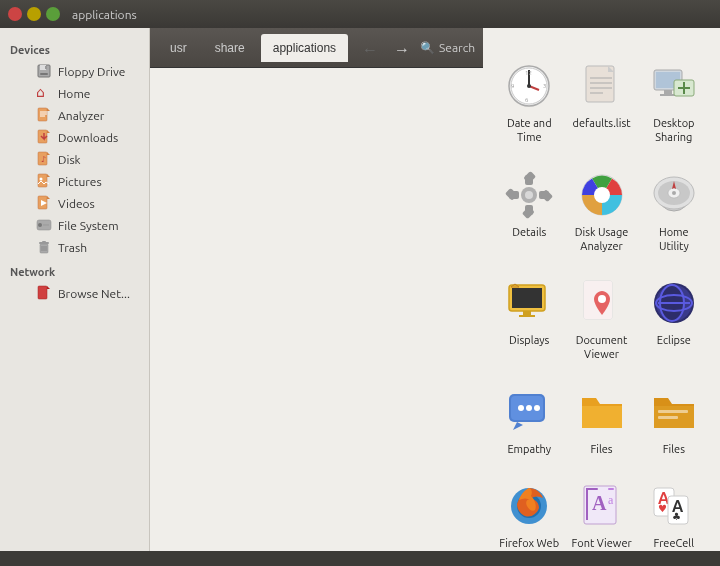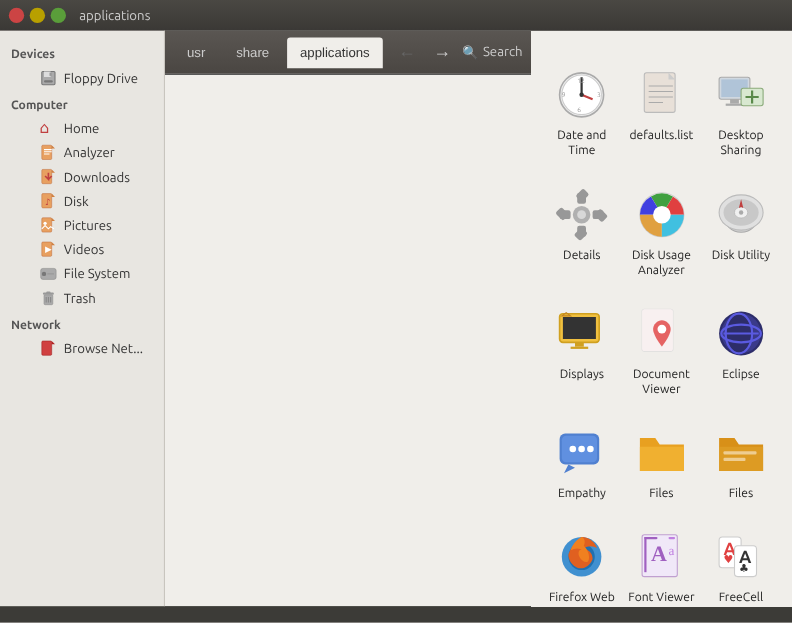--- a/index.html
+++ b/index.html
@@ -161,21 +161,20 @@
         <svg width="16" height="16" viewBox="0 0 16 16">
             <rect x="2" y="2" width="12" height="12" rx="1" fill="#aaa" stroke="#777" stroke-width="1"></rect>
             <rect x="4" y="2" width="6" height="5" fill="#ddd"></rect>
             <rect x="9" y="3" width="2" height="3" fill="#999"></rect>
             <rect x="4" y="10" width="8" height="2" rx="1" fill="#777"></rect>
           </svg>
       </span>
       <span>Floppy Drive</span>
     </div>
 
-    <div class="sidebar-section-label">Computer</div>
     <div class="sidebar-item">
       <span class="si-icon ico-home">⌂</span>
       <span>Home</span>
     </div>
     <div class="sidebar-item">
       <span class="si-icon">
         <svg width="16" height="16" viewBox="0 0 16 16">
             <rect x="2" y="1" width="9" height="13" rx="1" fill="#e8a060" stroke="#c07040" stroke-width="0.5"></rect>
             <polygon points="11,1 14,4 11,4" fill="#d08040"></polygon>
             <line x1="4" y1="5" x2="11" y2="5" stroke="#fff" stroke-width="1"></line>
@@ -367,21 +366,21 @@
           <div class="app-icon-wrap">
             <svg class="app-svg" viewBox="0 0 48 48">
               <ellipse cx="24" cy="24" r="20" ry="16" fill="#d0d0d0" stroke="#aaa" stroke-width="1"></ellipse>
               <ellipse cx="24" cy="22" rx="20" ry="16" fill="#e0e0e0" stroke="#bbb" stroke-width="1"></ellipse>
               <ellipse cx="24" cy="22" rx="16" ry="12" fill="#c8c8c8"></ellipse>
               <ellipse cx="24" cy="22" rx="6" ry="5" fill="#f0f0f0" stroke="#aaa" stroke-width="0.5"></ellipse>
               <path d="M24,10 L26,18 L24,17 L22,18 Z" fill="#c04040"></path>
               <ellipse cx="24" cy="22" rx="2" ry="2" fill="#aaa"></ellipse>
             </svg>
           </div>
-          <span class="app-label">Disk Utility</span>
+          <span class="app-label">Home Utility</span>
         </div>
 
         <div class="app-item">
           <div class="app-icon-wrap">
             <svg class="app-svg" viewBox="0 0 48 48">
               <rect x="4" y="6" width="36" height="26" rx="3" fill="#f0c040" stroke="#d0a020" stroke-width="1.5"></rect>
               <rect x="7" y="9" width="30" height="20" fill="#333"></rect>
               <polygon points="14,8 10,5 6,8" fill="none" stroke="#c08020" stroke-width="1"></polygon>
               <rect x="18" y="32" width="8" height="4" fill="#d0a020"></rect>
               <rect x="14" y="36" width="16" height="2" fill="#d0a020"></rect>

